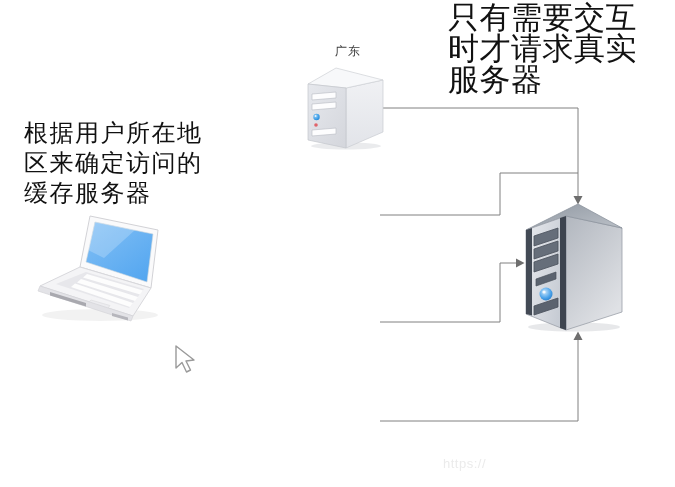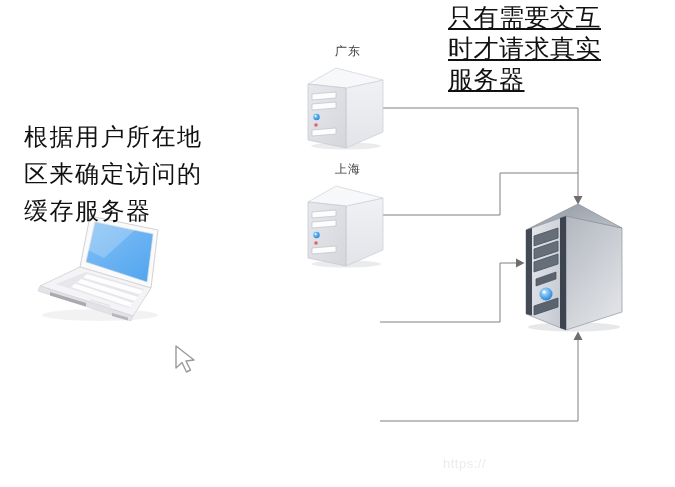--- a/index.html
+++ b/index.html
@@ -5,22 +5,22 @@
   html,body{margin:0;padding:0;background:#fff;}
   .canvas{
     position:relative;width:675px;height:487px;background:#ffffff;
     font-family:"Liberation Sans",sans-serif;overflow:hidden;
   }
   .layer{position:absolute;left:0;top:0;width:675px;height:487px;}
   .note{
     position:absolute;color:#111;white-space:pre-line;z-index:3;
     font-family:"Liberation Sans",sans-serif;
   }
-  .note-left{left:24px;top:118px;font-size:24px;line-height:37px;letter-spacing:1.5px;}
-  .note-right{left:448px;top:2px;font-size:25px;line-height:31px;letter-spacing:0.5px;text-decoration:underline;}
+  .note-left{left:24px;top:118px;font-size:24px;line-height:30px;letter-spacing:1.5px;}
+  .note-right{left:448px;top:2px;font-size:31px;line-height:31px;letter-spacing:0.5px;}
   .server{position:absolute;width:84px;z-index:2;text-align:center;}
   .server .label{
     display:block;font-size:12px;line-height:14px;color:#3d3d3d;margin-bottom:4px;
     letter-spacing:1px;
   }
   .srv1{left:306px;top:44px;text-align:center;}
   .srv2{left:306px;top:162px;}
   .srv3{left:306px;top:260px;}
   .srv4{left:306px;top:365px;}
   .origin{position:absolute;left:524px;top:200px;width:100px;height:132px;z-index:2;}
@@ -93,26 +93,20 @@
   <div class="note note-right">只有需要交互
 时才请求真实
 服务器</div>
 
   <div class="server srv1">
     <span class="label">广东</span>
     <svg width="80" height="88">
         <use href="#cacheServer"></use>
       </svg>
   </div>
-  <div class="server srv2">
-    <span class="label">上海</span>
-    <svg width="80" height="88">
-        <use href="#cacheServer"></use>
-      </svg>
-  </div>
 
   <div class="origin">
     <svg width="100" height="132" viewBox="0 0 100 132">
       <defs>
         <linearGradient id="gTopO" x1="0" y1="0" x2="1" y2="1">
           <stop offset="0" stop-color="#9098a2"></stop>
             <stop offset="1" stop-color="#bcc1c8"></stop>
         </linearGradient>
         <linearGradient id="gSideO" x1="0" y1="0" x2="0.6" y2="1">
           <stop offset="0" stop-color="#b2b7bf"></stop>

